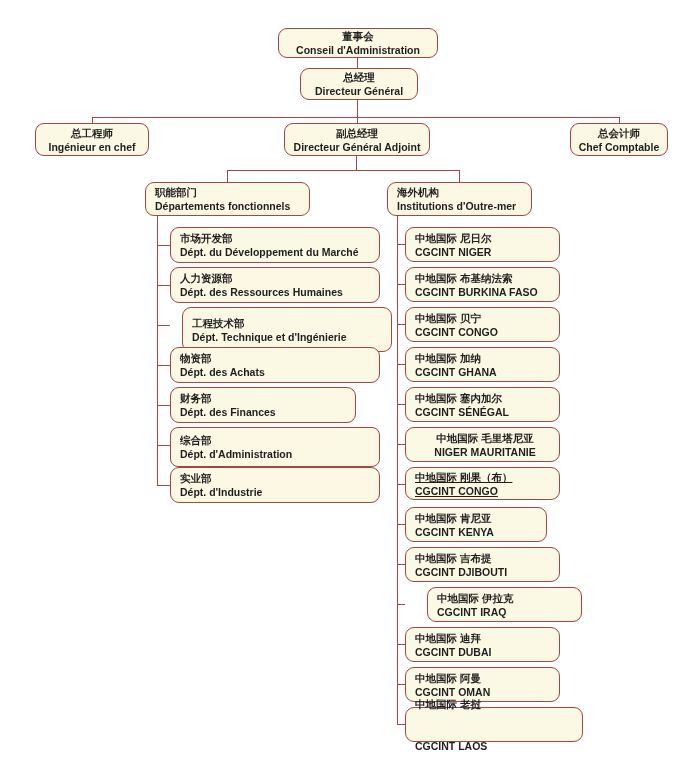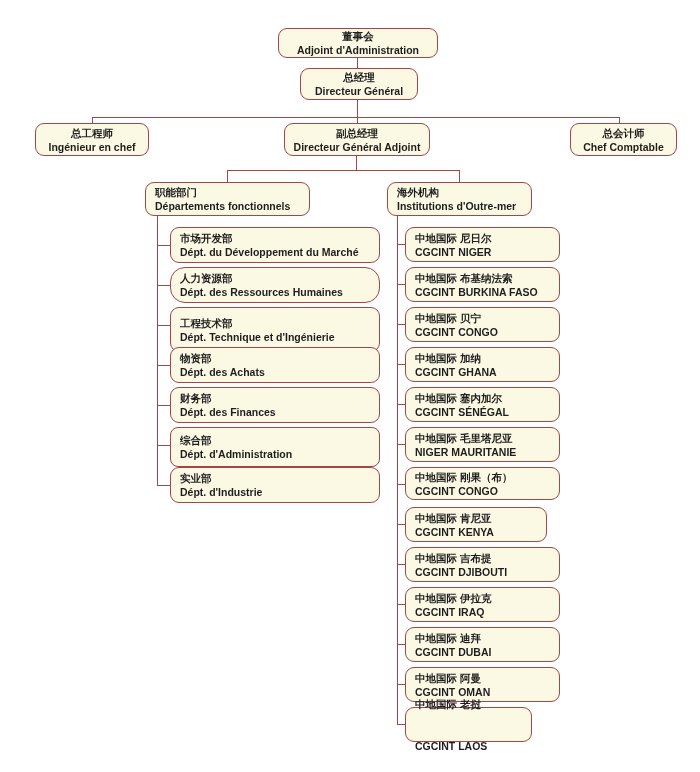--- a/index.html
+++ b/index.html
@@ -73,70 +73,70 @@
   <div class="line" style="left:397px; top:484px; width:8px; height:1px;"></div>
   <div class="line" style="left:397px; top:524px; width:8px; height:1px;"></div>
   <div class="line" style="left:397px; top:564px; width:8px; height:1px;"></div>
   <div class="line" style="left:397px; top:604px; width:8px; height:1px;"></div>
   <div class="line" style="left:397px; top:644px; width:8px; height:1px;"></div>
   <div class="line" style="left:397px; top:684px; width:8px; height:1px;"></div>
   <div class="line" style="left:397px; top:724px; width:8px; height:1px;"></div>
 
   <div class="node center" style="left:278px; top:28px; width:160px; height:30px;">
     <div class="zh">董事会</div>
-    <div class="fr">Adjoint d'Administration</div>
+    <div class="fr">Conseil d'Administration</div>
   </div>
 
   <div class="node center" style="left:300px; top:68px; width:118px; height:32px;">
     <div class="zh">总经理</div>
     <div class="fr">Directeur Général</div>
   </div>
 
   <div class="node center" style="left:284px; top:123px; width:146px; height:33px;">
     <div class="zh">副总经理</div>
     <div class="fr">Directeur Général Adjoint</div>
   </div>
 
   <div class="node center" style="left:35px; top:123px; width:114px; height:33px;">
     <div class="zh">总工程师</div>
     <div class="fr">Ingénieur en chef</div>
   </div>
 
-  <div class="node center" style="left:570px; top:123px; width:107px; height:33px;">
+  <div class="node center" style="left:570px; top:123px; width:98px; height:33px;">
     <div class="zh">总会计师</div>
     <div class="fr">Chef Comptable</div>
   </div>
 
   <div class="node left" style="left:145px; top:182px; width:165px; height:34px;">
     <div class="zh">职能部门</div>
     <div class="fr">Départements fonctionnels</div>
   </div>
 
   <div class="node left" style="left:387px; top:182px; width:145px; height:34px;">
     <div class="zh">海外机构</div>
     <div class="fr">Institutions d'Outre-mer</div>
   </div>
 
   <div class="node left" style="left:170px; top:227px; width:210px; height:36px;">
     <div class="zh">市场开发部</div>
     <div class="fr">Dépt. du Développement du Marché</div>
   </div>
-  <div class="node left" style="left:170px; top:267px; width:210px; height:36px;border-radius:15px;">
+  <div class="node left" style="left:170px; top:267px; width:210px; height:36px;">
     <div class="zh">人力资源部</div>
     <div class="fr">Dépt. des Ressources Humaines</div>
   </div>
-  <div class="node left" style="left:170px; top:307px; width:210px; height:45px;">
+  <div class="node left" style="left:182px; top:307px; width:210px; height:45px;">
     <div class="zh">工程技术部</div>
     <div class="fr">Dépt. Technique et d'Ingénierie</div>
   </div>
   <div class="node left" style="left:170px; top:347px; width:210px; height:36px;">
     <div class="zh">物资部</div>
     <div class="fr">Dépt. des Achats</div>
   </div>
-  <div class="node left" style="left:170px; top:387px; width:210px; height:36px;">
+  <div class="node left" style="left:170px; top:387px; width:186px; height:36px;">
     <div class="zh">财务部</div>
     <div class="fr">Dépt. des Finances</div>
   </div>
   <div class="node left" style="left:170px; top:427px; width:210px; height:40px;border-radius:8px;">
     <div class="zh">综合部</div>
     <div class="fr">Dépt. d'Administration</div>
   </div>
   <div class="node left" style="left:170px; top:467px; width:210px; height:36px;">
     <div class="zh">实业部</div>
     <div class="fr">Dépt. d'Industrie</div>
@@ -155,46 +155,46 @@
     <div class="fr">CGCINT CONGO</div>
   </div>
   <div class="node left" style="left:405px; top:347px; width:155px; height:35px;">
     <div class="zh">中地国际 加纳</div>
     <div class="fr">CGCINT GHANA</div>
   </div>
   <div class="node left" style="left:405px; top:387px; width:155px; height:35px;">
     <div class="zh">中地国际 塞内加尔</div>
     <div class="fr">CGCINT SÉNÉGAL</div>
   </div>
-  <div class="node left" style="left:405px; top:427px; width:155px; height:35px;">
+  <div class="node left" style="left:405px; top:427px; width:155px; height:35px;align-items:center;">
     <div class="zh">中地国际 毛里塔尼亚</div>
     <div class="fr">NIGER MAURITANIE</div>
   </div>
-  <div class="node left" style="left:405px; top:467px; width:155px; height:33px;">
+  <div class="node left" style="left:405px; top:467px; width:155px; height:33px;text-decoration:underline;">
     <div class="zh">中地国际 刚果（布）</div>
     <div class="fr">CGCINT CONGO</div>
   </div>
   <div class="node left" style="left:405px; top:507px; width:142px; height:35px;">
     <div class="zh">中地国际 肯尼亚</div>
     <div class="fr">CGCINT KENYA</div>
   </div>
   <div class="node left" style="left:405px; top:547px; width:155px; height:35px;">
     <div class="zh">中地国际 吉布提</div>
     <div class="fr">CGCINT DJIBOUTI</div>
   </div>
-  <div class="node left" style="left:405px; top:587px; width:155px; height:35px;">
+  <div class="node left" style="left:427px; top:587px; width:155px; height:35px;">
     <div class="zh">中地国际 伊拉克</div>
     <div class="fr">CGCINT IRAQ</div>
   </div>
   <div class="node left" style="left:405px; top:627px; width:155px; height:35px;">
     <div class="zh">中地国际 迪拜</div>
     <div class="fr">CGCINT DUBAI</div>
   </div>
   <div class="node left" style="left:405px; top:667px; width:155px; height:35px;">
     <div class="zh">中地国际 阿曼</div>
     <div class="fr">CGCINT OMAN</div>
   </div>
-  <div class="node left" style="left:405px; top:707px; width:127px; height:35px;gap:28px;">
+  <div class="node left" style="left:405px; top:707px; width:178px; height:35px;gap:28px;">
     <div class="zh">中地国际 老挝</div>
     <div class="fr">CGCINT LAOS</div>
   </div>
 
 </div>
 
 </body></html>

